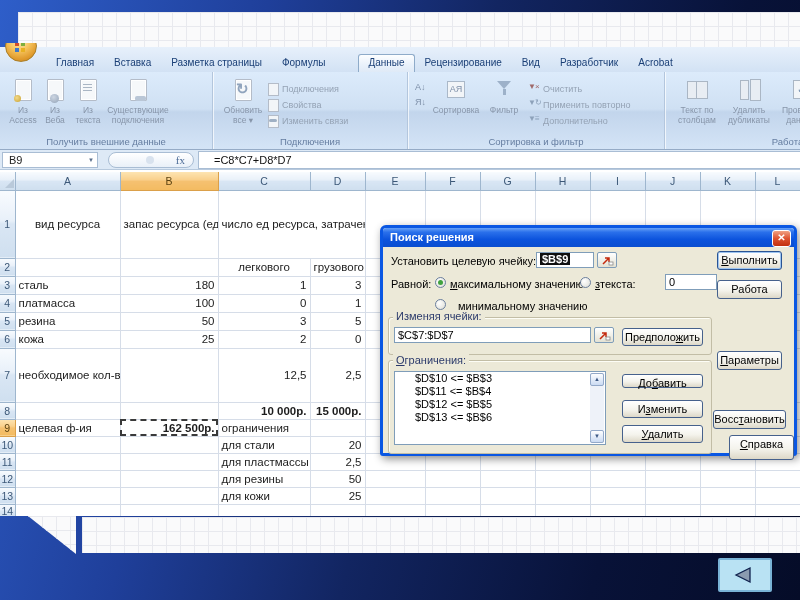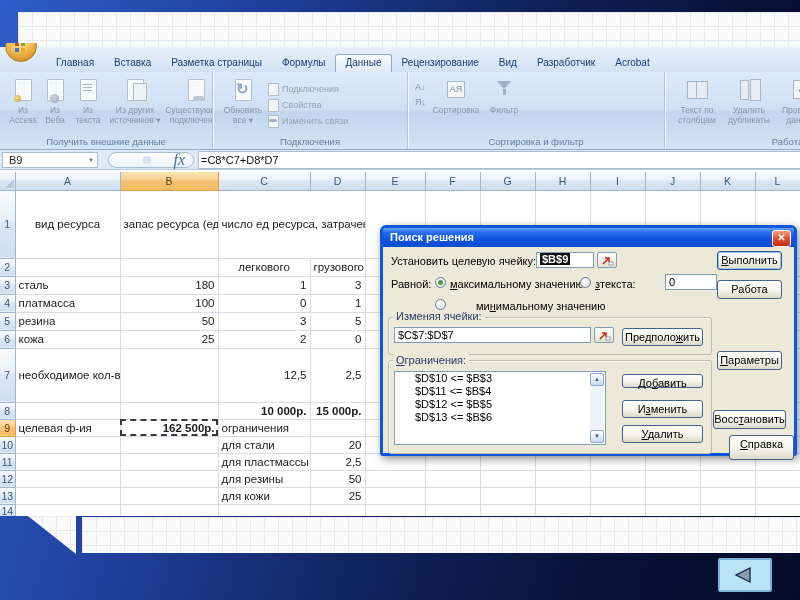--- a/index.html
+++ b/index.html
@@ -15,21 +15,21 @@
   .excel{position:absolute;left:0;top:47px;width:800px;height:469px;background:#fff;overflow:hidden;}
   .office-wrap{position:absolute;left:5px;top:43px;width:34px;height:19px;overflow:hidden;z-index:6;}
   .office-orb{width:30px;height:30px;margin-top:-13px;border-radius:50%;
     background:radial-gradient(circle at 45% 30%,#fdeebc 0%,#f6c45e 40%,#e09a2c 72%,#b97a14 100%);
     border:1px solid #a97f2a;position:relative;}
   .office-orb .sq{position:absolute;width:4px;height:4px;}
   .tabstrip{position:absolute;left:0;top:0;width:100%;height:25px;
     background:linear-gradient(#e7f0fb,#d2e2f4);display:flex;align-items:flex-end;padding-left:46px;box-sizing:border-box;}
   .tab{font-size:10px;color:#1a3f76;padding:3px 10px 4px;white-space:nowrap;}
   .tab.active{background:linear-gradient(#fdfeff,#eaf2fb 55%,#dfeaf7);border:1px solid #8eabc9;border-bottom:none;
-    border-radius:3px 3px 0 0;padding:2px 9px 4px;}
+    border-radius:3px 3px 0 0;padding:2px 9px 4px;margin-left:23px;}
   .ribbon{position:absolute;left:0;top:25px;width:100%;height:78px;box-sizing:border-box;
     background:linear-gradient(180deg,#dcebfb 0%,#cfe0f3 48%,#c2d5ec 52%,#d4e4f6 100%);
     border-bottom:1px solid #95abc6;display:flex;overflow:hidden;}
   .rgroup{position:relative;height:100%;box-sizing:border-box;border-right:1px solid #b3c6dd;
     box-shadow:1px 0 0 rgba(255,255,255,.7);overflow:hidden;flex:0 0 auto;}
   .ritems{display:flex;align-items:flex-start;padding:4px 4px 0 6px;height:61px;box-sizing:border-box;}
   .glabel{position:absolute;left:0;right:0;bottom:1px;height:12px;font-size:9.5px;color:#657da0;
     text-align:center;white-space:nowrap;}
   .rbig{display:flex;flex-direction:column;align-items:center;text-align:center;padding-top:1px;flex:0 0 auto;}
   .rlabel{font-size:8.5px;line-height:10px;color:#8795a9;margin-top:2px;white-space:nowrap;}
@@ -78,23 +78,23 @@
     background:#f2f5f8;font-size:11px;color:#7e97b5;text-align:center;line-height:17px;}
   
   .fbar{position:absolute;left:0;top:103px;width:100%;height:20px;background:#dde9f6;border-bottom:1px solid #b7c9dd;
     display:flex;align-items:center;box-sizing:border-box;}
   .namebox{width:96px;height:16px;background:#fff;border:1px solid #a9bdd4;margin-left:2px;font-size:11px;color:#222;
     display:flex;align-items:center;padding-left:6px;box-sizing:border-box;}
   .namebox .arr{margin-left:auto;margin-right:3px;font-size:6px;color:#5a6f8c;}
   .fxpill{width:86px;height:16px;background:linear-gradient(#fff,#e9f0f8);border:1px solid #a9bdd4;border-radius:8px;
     margin-left:10px;display:flex;align-items:center;justify-content:flex-end;padding-right:8px;box-sizing:border-box;}
   .fxdot{width:8px;height:8px;border-radius:50%;background:#d8e2ee;margin-right:22px;}
-  .fx{font-family:"Liberation Serif",serif;font-style:italic;font-size:16px;color:#4a6a96;}
+  .fx{font-family:"Liberation Serif",serif;font-size:11px;color:#4a6a96;}
   .ffield{flex:1;height:16px;background:#fff;border:1px solid #a9bdd4;border-right:none;margin-left:4px;
-    font-size:11px;color:#111;display:flex;align-items:center;padding-left:2px;}
+    font-size:11px;color:#111;display:flex;align-items:center;padding-left:15px;}
   
   table.sheet{position:absolute;left:0;top:125px;border-collapse:collapse;table-layout:fixed;width:800px;background:#fff;}
   table.sheet th{background:linear-gradient(#f8fbfe,#e8f0f9 45%,#d9e6f4 50%,#cfdfef);font-weight:normal;
     font-size:10.5px;color:#3c5878;border-right:1px solid #9eb6ce;border-bottom:1px solid #9eb6ce;padding:0;overflow:hidden;}
   table.sheet th.selhdr{background:linear-gradient(#fde4b2,#f9cf8b 45%,#f5c171 50%,#f3bb61);border-color:#dba04a;color:#5c4312;}
   table.sheet td{border-right:1px solid #d6dde8;border-bottom:1px solid #d6dde8;font-size:11.5px;color:#1c1c1c;
     padding:0 3px;overflow:hidden;white-space:nowrap;vertical-align:middle;}
   td.a-r{text-align:right;} td.a-c{text-align:center;} td.v-b{vertical-align:bottom;}
   td.b{font-weight:bold;} td.wrap{white-space:normal;line-height:15px;}
   td.sel{outline:2px dashed #3a3a3a;outline-offset:-2px;}
@@ -171,24 +171,20 @@
                 <div class="rlabel">Из<br>Access</div>
               </div>
               <div class="rbig" style="width: 30px;">
                 <div class="ibox i-doc-globe"></div>
                 <div class="rlabel">Из<br>Веба</div>
               </div>
               <div class="rbig" style="width: 36px;">
                 <div class="ibox i-doc-text"></div>
                 <div class="rlabel">Из<br>текста</div>
               </div>
-              <div class="rbig" style="width: 58px;">
-                <div class="ibox i-doc-multi"></div>
-                <div class="rlabel">Из других<br>источников ▾</div>
-              </div>
               <div class="rbig" style="width: 64px;">
                 <div class="ibox i-doc-conn"></div>
                 <div class="rlabel">Существующие<br>подключения</div>
               </div>
             </div>
             <div class="glabel">Получить внешние данные</div>
           </div>
           <div class="rgroup" style="width: 195px;">
             <div class="ritems">
               <div class="rbig" style="width: 48px;">
@@ -221,20 +217,34 @@
               <div class="rbig" style="width: 48px;">
                 <div class="ibox i-sort-box"></div>
                 <div class="rlabel">Сортировка</div>
               </div>
               <div class="rbig" style="width: 48px;">
                 <div class="ibox i-funnel">
                   <div class="fun"></div>
                   <div class="fun-stem"></div>
                 </div>
                 <div class="rlabel">Фильтр</div>
+              </div>
+              <div class="rstack">
+                <div class="rsmall">
+                  <span class="icn i-funnel-x"></span>
+                  <span class="rsmall-t">Очистить</span>
+                </div>
+                <div class="rsmall">
+                  <span class="icn i-funnel-re"></span>
+                  <span class="rsmall-t">Применить повторно</span>
+                </div>
+                <div class="rsmall">
+                  <span class="icn i-funnel-adv"></span>
+                  <span class="rsmall-t">Дополнительно</span>
+                </div>
               </div>
             </div>
             <div class="glabel">Сортировка и фильтр</div>
           </div>
           <div class="rgroup" style="width: 296px;">
             <div class="ritems">
               <div class="rbig" style="width: 52px;">
                 <div class="ibox i-text-col"></div>
                 <div class="rlabel">Текст по<br>столбцам</div>
               </div>
@@ -533,21 +543,21 @@
 
       <div class="slbl" style="left:8px;top:31px;">Равной:</div>
       <div class="radio checked" style="left:52px;top:30px;"></div>
       <div class="slbl" style="left:67px;top:31px;"><span></span><u>м</u><span>аксимальному значению</span></div>
       <div class="radio" style="left:197px;top:30px;"></div>
       <div class="slbl" style="left:212px;top:31px;"><span></span><u>з</u><span>текста:</span></div>
       <div class="xp-input" style="left:282px;top:27px;width:52px;height:16px;"><span>0</span></div>
       <div class="xp-btn" style="left:334px;top:33px;width:65px;height:19px;"><span>Работа</span><u></u><span></span></div>
 
       <div class="radio" style="left:52px;top:52px;"></div>
-      <div class="slbl" style="left:54px;top:53px;padding-left:39px;"><span>ми</span><u>н</u><span>имальному значению</span></div>
+      <div class="slbl" style="left:75px;top:53px;"><span>ми</span><u>н</u><span>имальному значению</span></div>
 
       <div class="xp-group" style="left:5px;top:70px;width:322px;height:36px;"></div>
       <div class="gcap" style="left:10px;top:63px;">Изменяя ячейки:</div>
       <div class="xp-input" style="left:11px;top:80px;width:197px;height:16px;"><span>$C$7:$D$7</span></div>
       <div class="range-btn" style="left:211px;top:80px;">
         <svg width="13" height="12" viewBox="0 0 13 12">
             <path d="M2 10 L8 4 M8 8 V4 H4" stroke="#c42a0e" stroke-width="1.5" fill="none"></path>
             <rect x="8" y="8" width="4" height="3" fill="#fff" stroke="#8a8a8a" stroke-width="0.8"></rect>
           </svg>
       </div>

